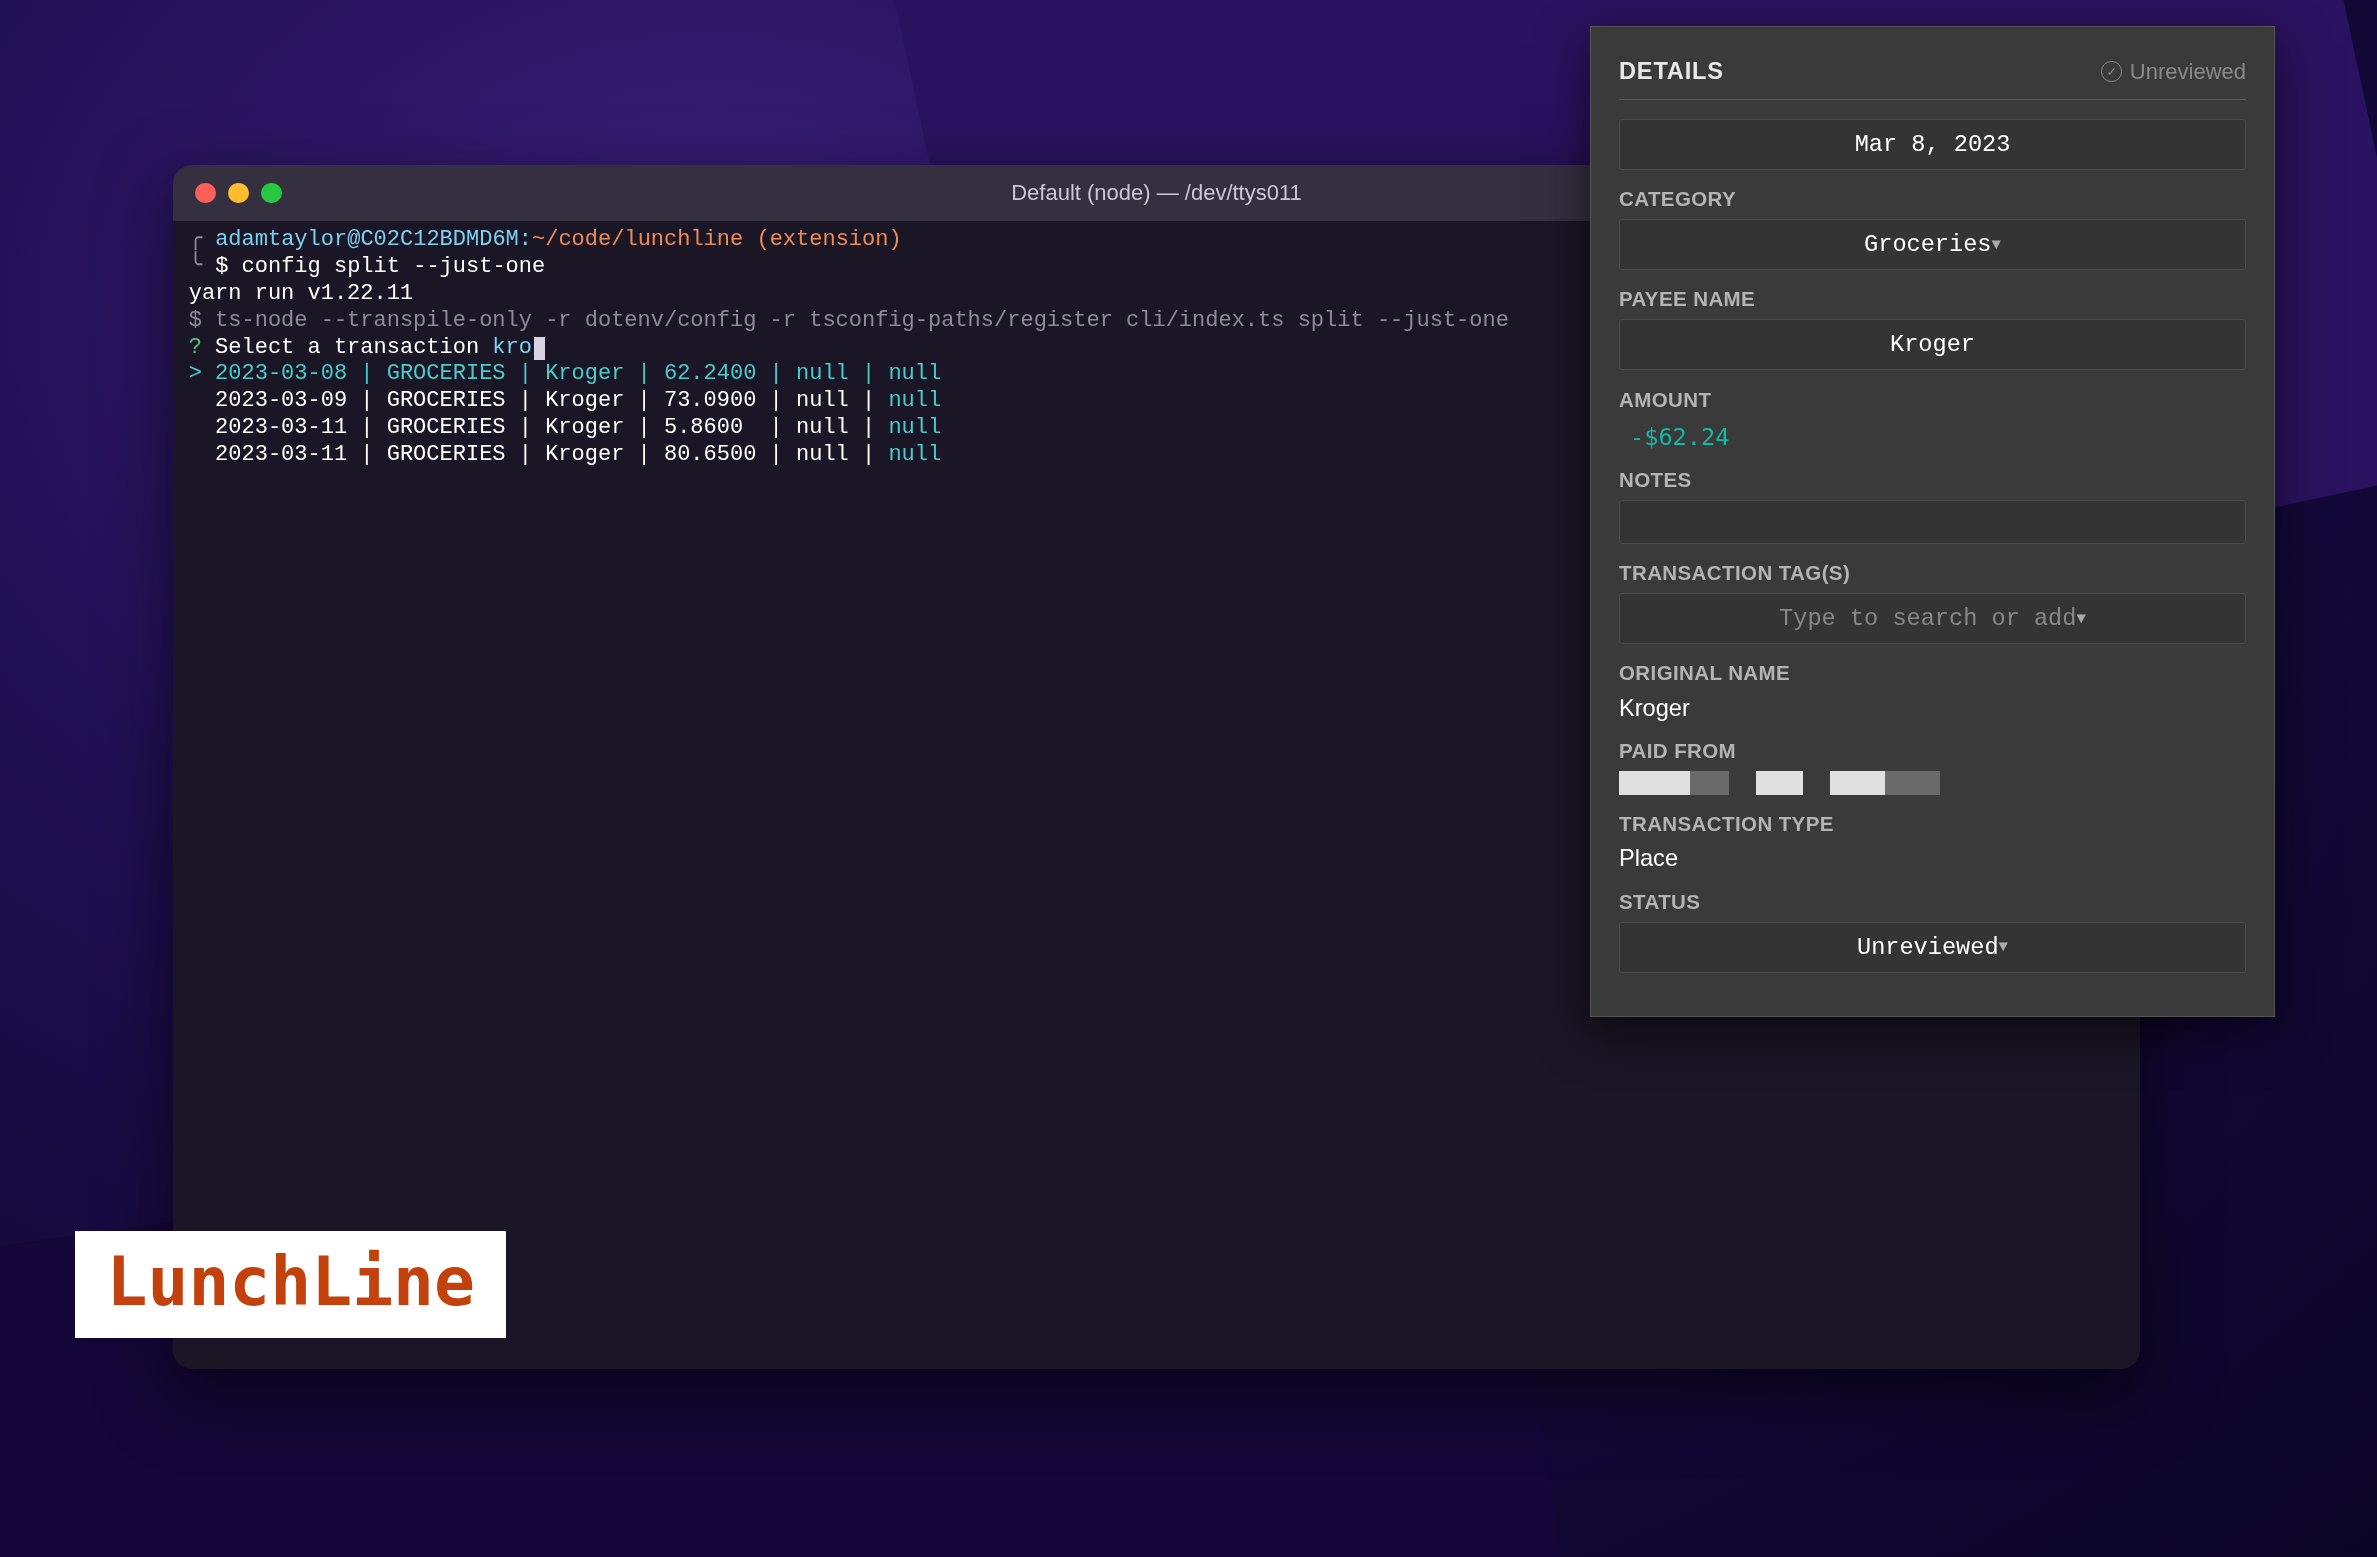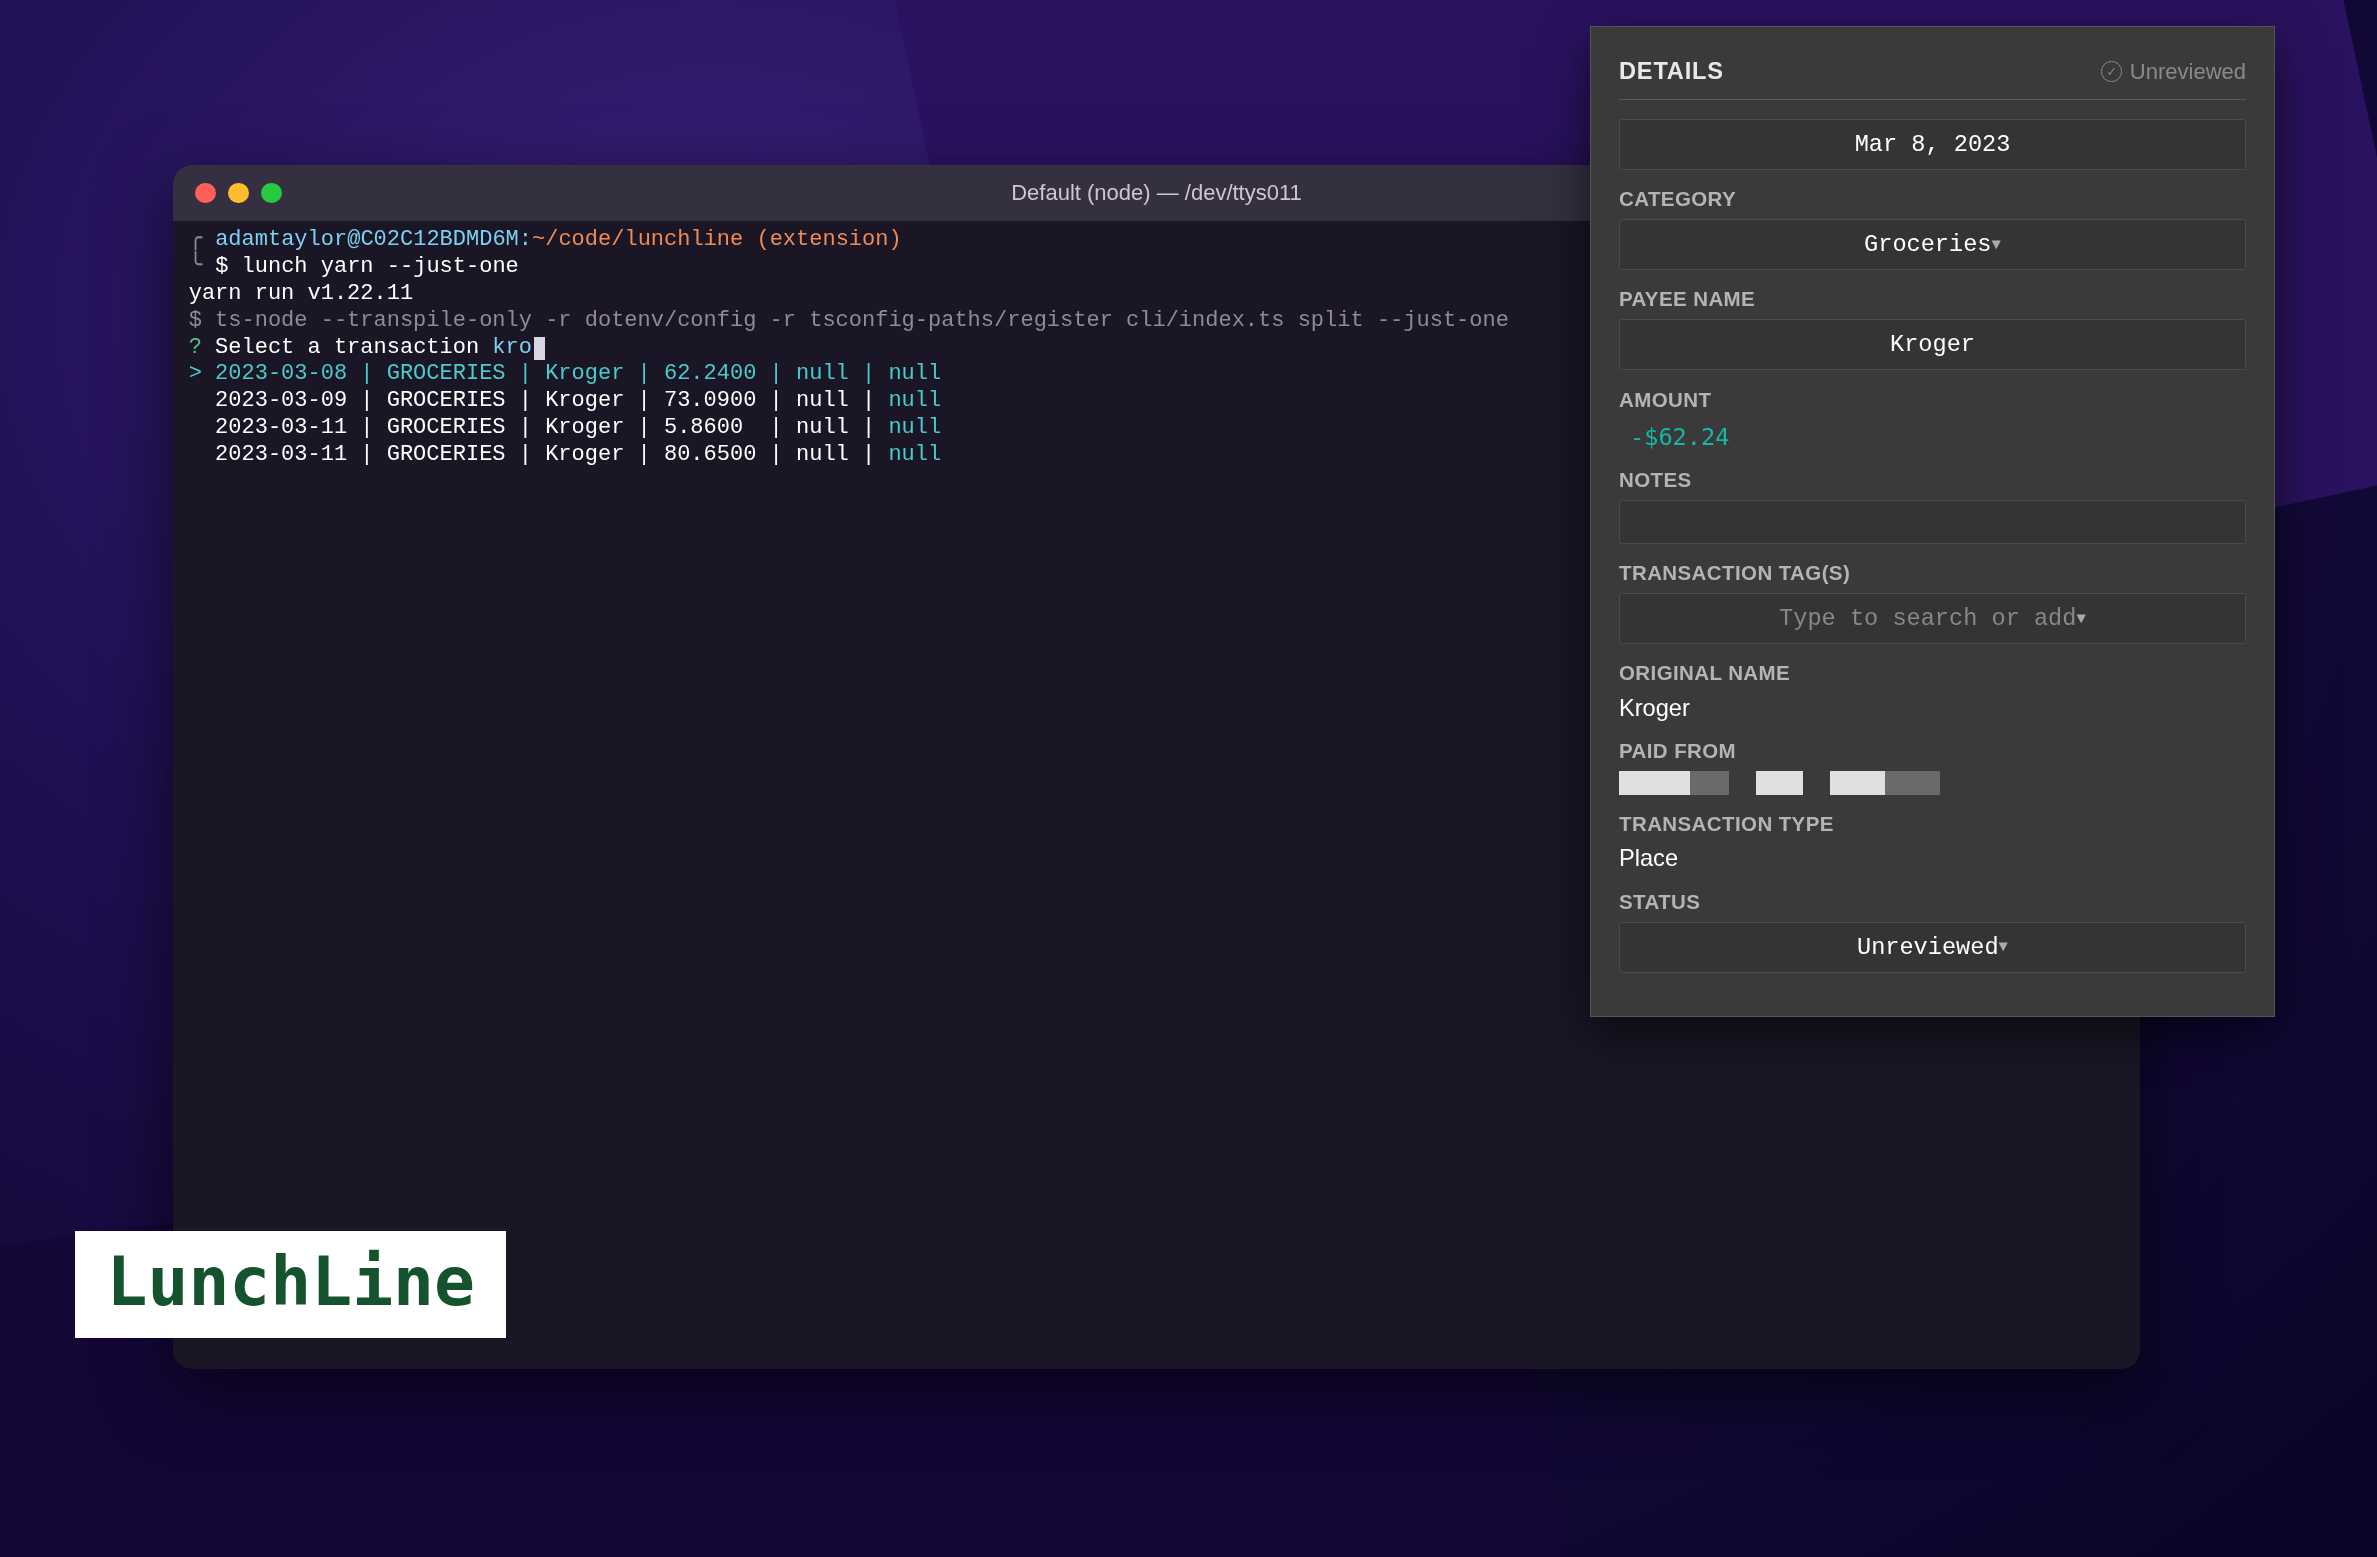--- a/index.html
+++ b/index.html
@@ -90,21 +90,21 @@
   }
   .logo-card {
     position: absolute;
     left: 75px; top: 1231px;
     background: #fff;
     padding: 11px 31.5px 17.3px 31.5px;
     z-index: 20;
   }
   .logo-text {
     font-family: ui-monospace, Menlo, Monaco, monospace;
-    color: #14532d;
+    color: #c2410c;
     font-size: 68px;
     font-weight: 600;
     letter-spacing: 0px;
   }
   .details-panel {
     position: absolute;
     right: 102px; top: 26px;
     width: 685px;
     background: #3a3a3a;
     border: 1.6px solid #555;
@@ -202,21 +202,21 @@
 <div class="terminal-window">
   <div class="titlebar">
     <div class="traffic-lights">
       <div class="traffic-light tl-red"></div>
       <div class="traffic-light tl-yellow"></div>
       <div class="traffic-light tl-green"></div>
     </div>
     <div class="title-text">Default (node) — /dev/ttys011</div>
   </div>
   <div class="term-body"><span class="c-grey">╭ </span><span class="c-blue">adamtaylor</span><span class="c-blue">@</span><span class="c-blue">C02C12BDMD6M</span><span class="c-blue">:</span><span class="c-orange">~/code/lunchline</span> <span class="c-orange">(extension)</span>
-<span class="c-grey">╰ </span><span class="c-white">$ lunch yarn --just-one</span>
+<span class="c-grey">╰ </span><span class="c-white">$ config split --just-one</span>
 <span class="c-white">yarn run v1.22.11</span>
 <span class="c-grey">$ ts-node --transpile-only -r dotenv/config -r tsconfig-paths/register cli/index.ts split --just-one</span>
 <span class="c-green">?</span><span class="c-white"> Select a transaction </span><span class="c-blue">kro</span><span class="cursor"></span>
 <span id="rows-container"><span class="c-cyan">&gt; 2023-03-08 | GROCERIES | Kroger | 62.2400 | null | </span><span class="c-cyan">null</span>
 <span class="c-white">  2023-03-09 | GROCERIES | Kroger | 73.0900 | null | </span><span class="c-cyan">null</span>
 <span class="c-white">  2023-03-11 | GROCERIES | Kroger | 5.8600  | null | </span><span class="c-cyan">null</span>
 <span class="c-white">  2023-03-11 | GROCERIES | Kroger | 80.6500 | null | </span><span class="c-cyan">null</span>
 </span></div>
 </div>
 

